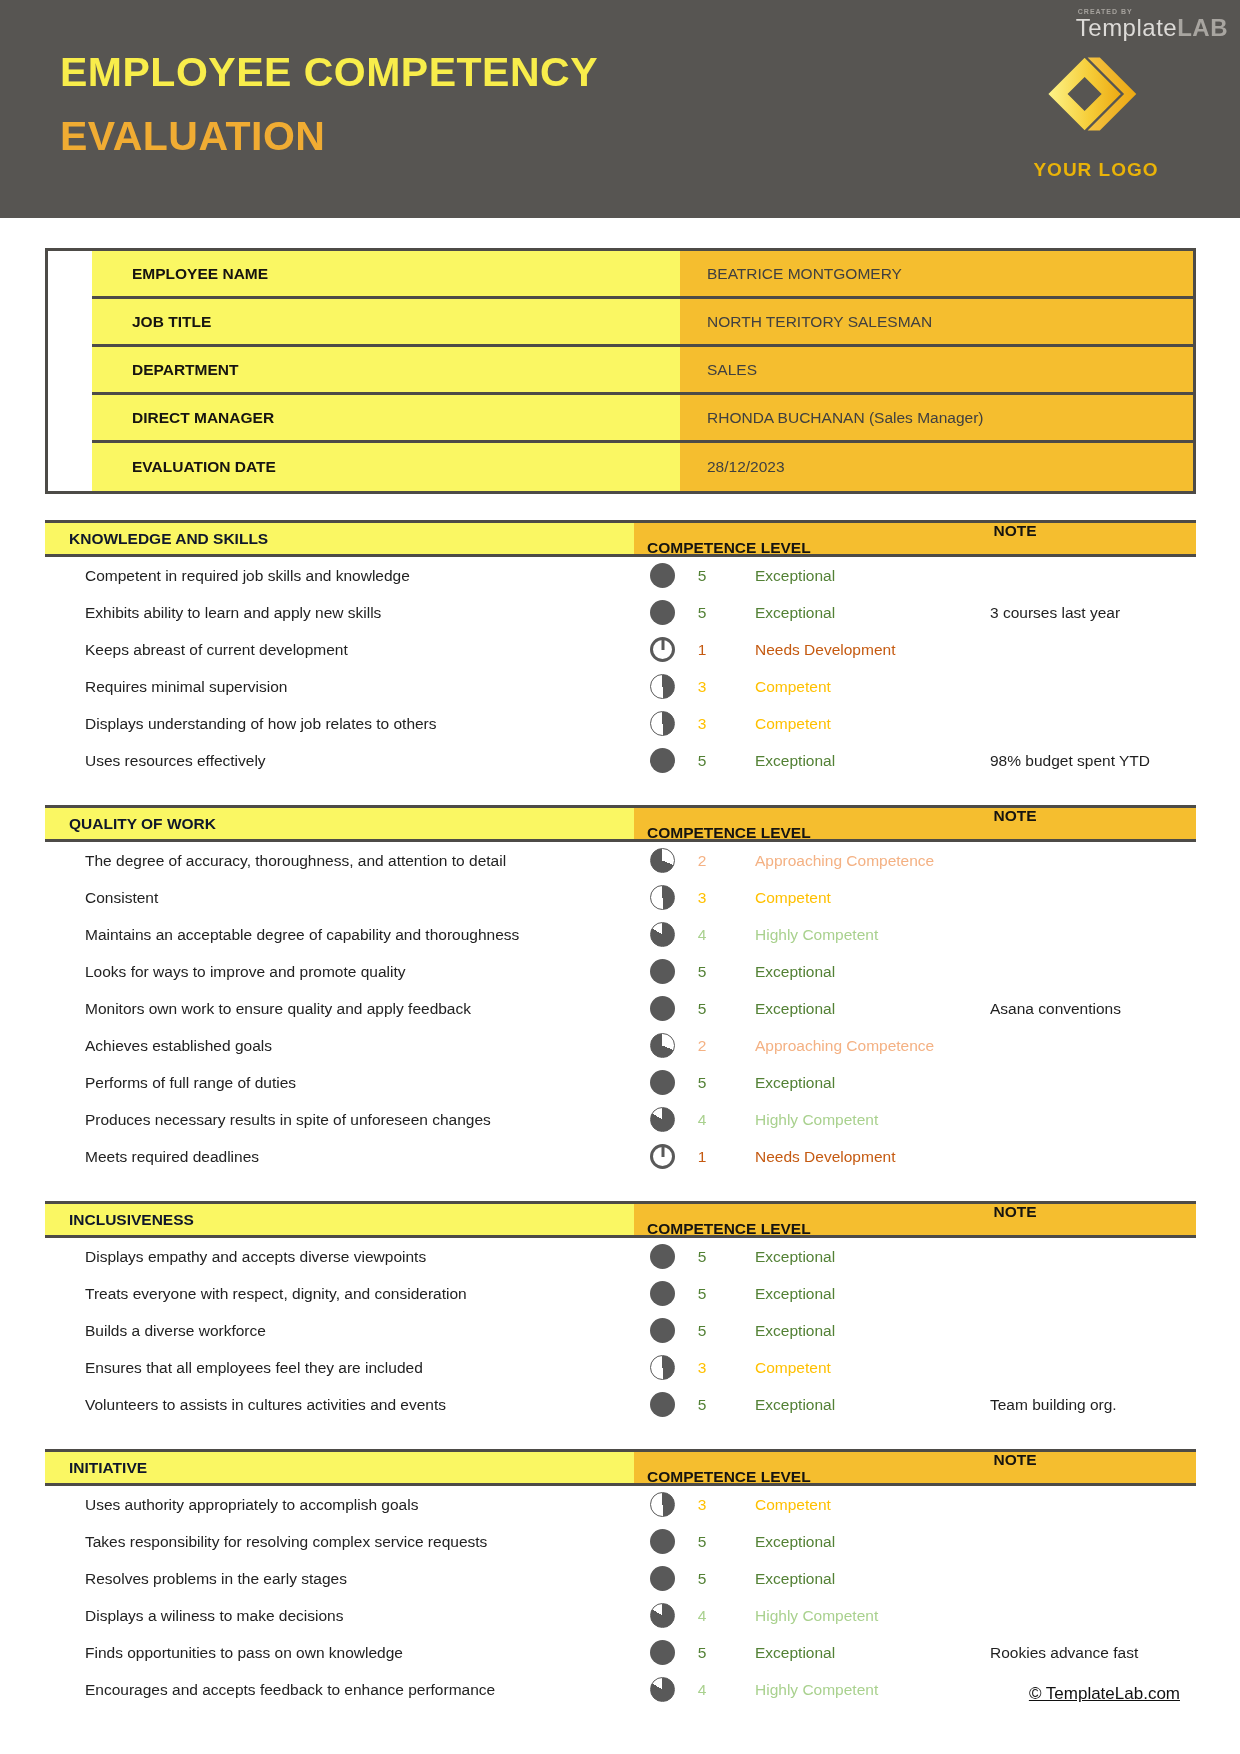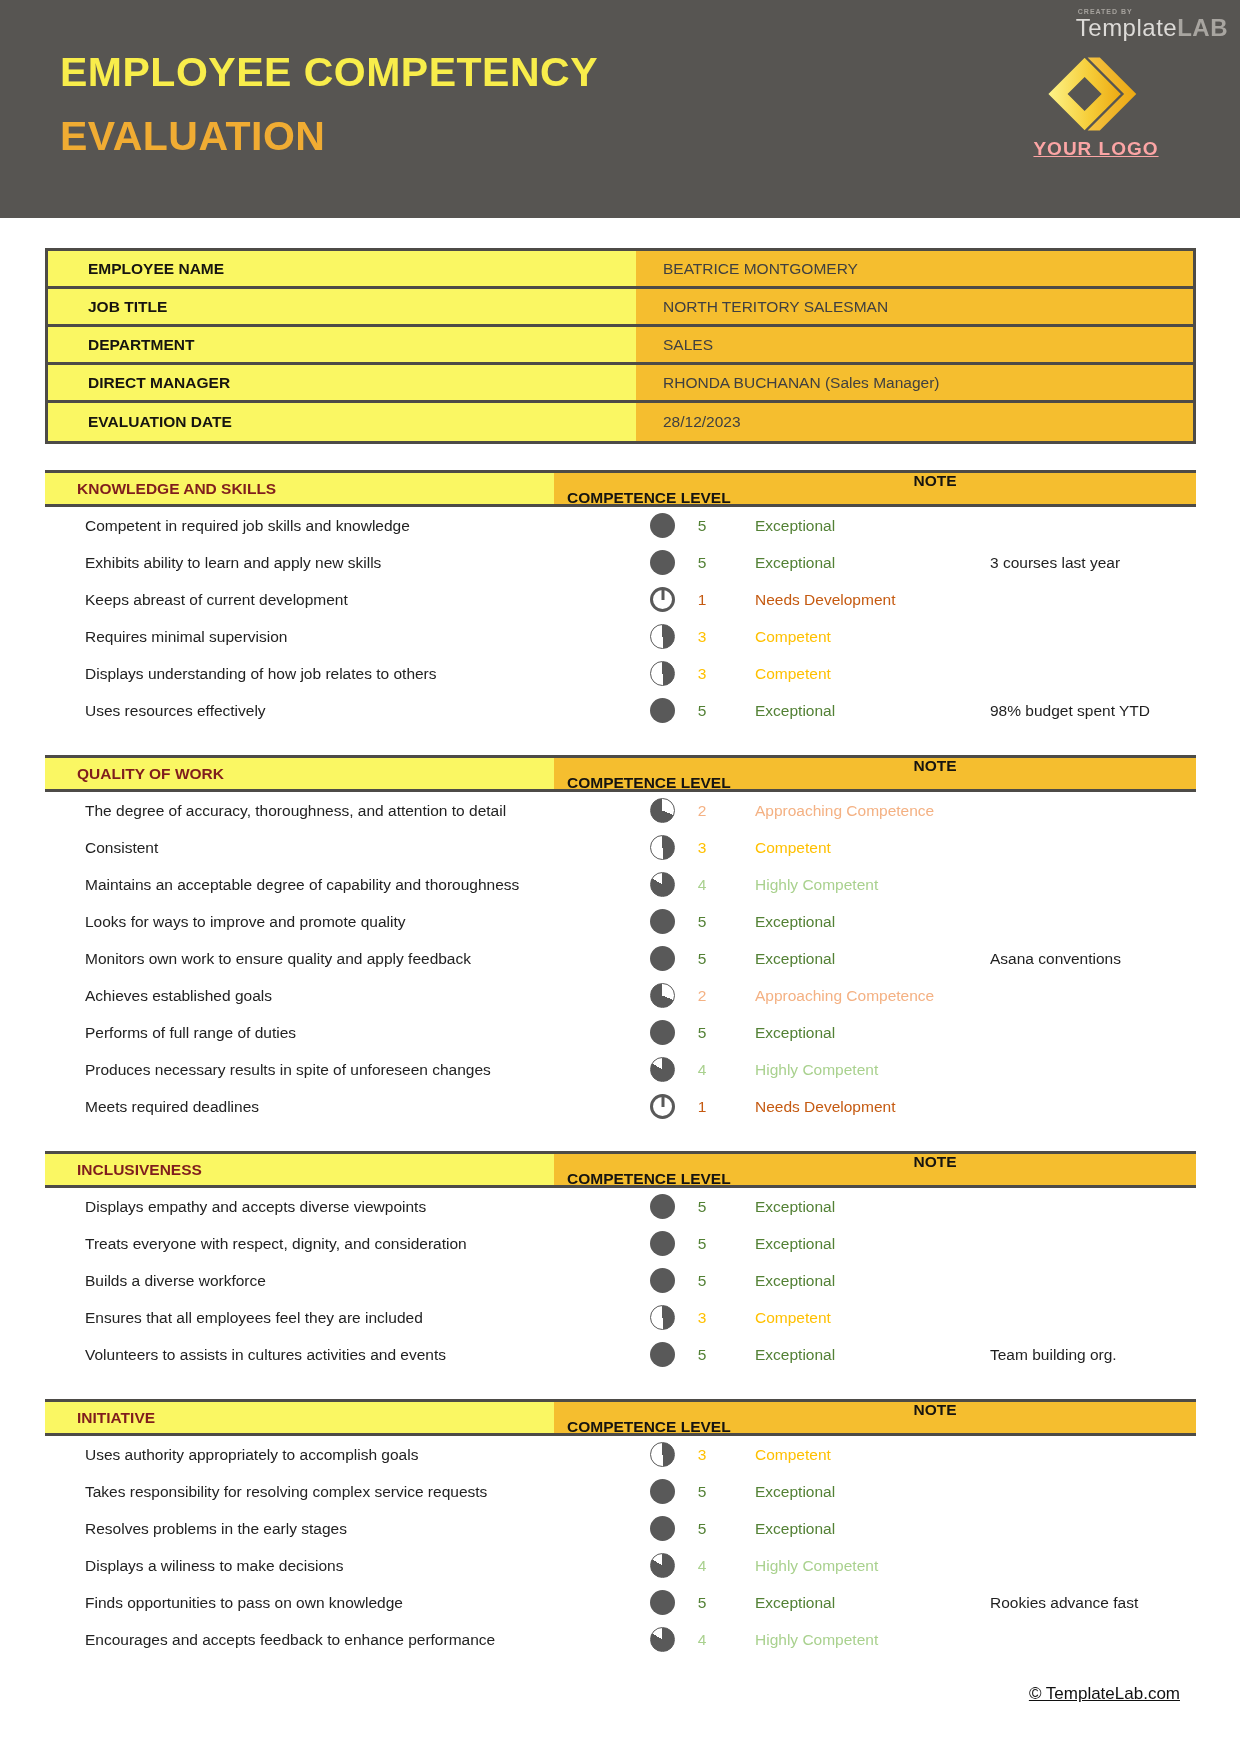--- a/index.html
+++ b/index.html
@@ -13,34 +13,34 @@
   .title { position:absolute; left:60px; top:40px; font-weight:700; font-size:41px;
            letter-spacing:0.5px; line-height:64px; }
   .title .l1 { color:#f8ed4b; display:block; }
   .title .l2 { color:#f0ac33; display:block; }
   .credit { position:absolute; top:8px; right:12px; text-align:left; line-height:1; }
   .credit-small { color:#a5a29d; font-size:7px; font-weight:700; letter-spacing:1px; margin-left:2px; margin-bottom:1px; }
   .brand { font-size:24px; color:#dddbd8; letter-spacing:0.5px; }
   .brand .lab { color:#a8a5a0; font-weight:700; }
   .logo-box { position:absolute; left:1018px; top:56px; width:156px; text-align:center; }
   .logo-box svg { display:block; margin:0 auto; }
-  .logo-caption { margin-top:6px; font-size:19px; font-weight:700; color:#fca5a5; letter-spacing:1px; white-space:nowrap;text-decoration:underline; }
+  .logo-caption { margin-top:27px; font-size:19px; font-weight:700; color:#eab308; letter-spacing:1px; white-space:nowrap; }
   
   .info-table { margin:30px 44px 0 45px; border:3px solid #4d4b47; }
-  .info-row { display:flex; height:38px; border-bottom:3px solid #4d4b47; }
+  .info-row { display:flex; height:48px; border-bottom:3px solid #4d4b47;margin-left:44px; }
   .info-row:last-child { border-bottom:none; }
   .info-label { width:588px; background:#faf763; display:flex; align-items:center;
                 padding-left:40px; font-weight:700; font-size:15.5px; color:#161410; }
   .info-value { flex:1; background:#f5be2f; display:flex; align-items:center;
                 padding-left:27px; font-size:15.5px; color:#404040; }
   
   .eval-section { margin:26px 44px 0 45px; }
   .sec-header { display:flex; height:37px; border-top:3px solid #4d4b47; border-bottom:3px solid #4d4b47; }
-  .sec-title { width:509px; background:#faf763; display:flex; align-items:center;
-               padding-left:32px; font-weight:700; font-size:15.5px; color:#7f1d1d; }
+  .sec-title { width:589px; background:#faf763; display:flex; align-items:center;
+               padding-left:24px; font-weight:700; font-size:15.5px; color:#0f172a; }
   .sec-cols { flex:1; background:#f5be2f; position:relative; }
   .col-comp { position:absolute; left:13px; top:0; height:49px; display:flex; align-items:center;
               font-weight:700; font-size:15.5px; color:#161410; }
   .col-note { position:absolute; left:306px; width:150px; top:0; height:16px; display:flex;
               align-items:center; justify-content:center; font-weight:700; font-size:15.5px; color:#161410; }
   .crit-row { position:relative; height:37px; }
   .crit-text { position:absolute; left:40px; top:0; height:37px; display:flex; align-items:center;
                font-size:15.5px; color:#222; }
   .hb { position:absolute; left:605px; top:6px; width:25px; height:25px; border-radius:50%; }
   .hb-5 { background:#595959; }

